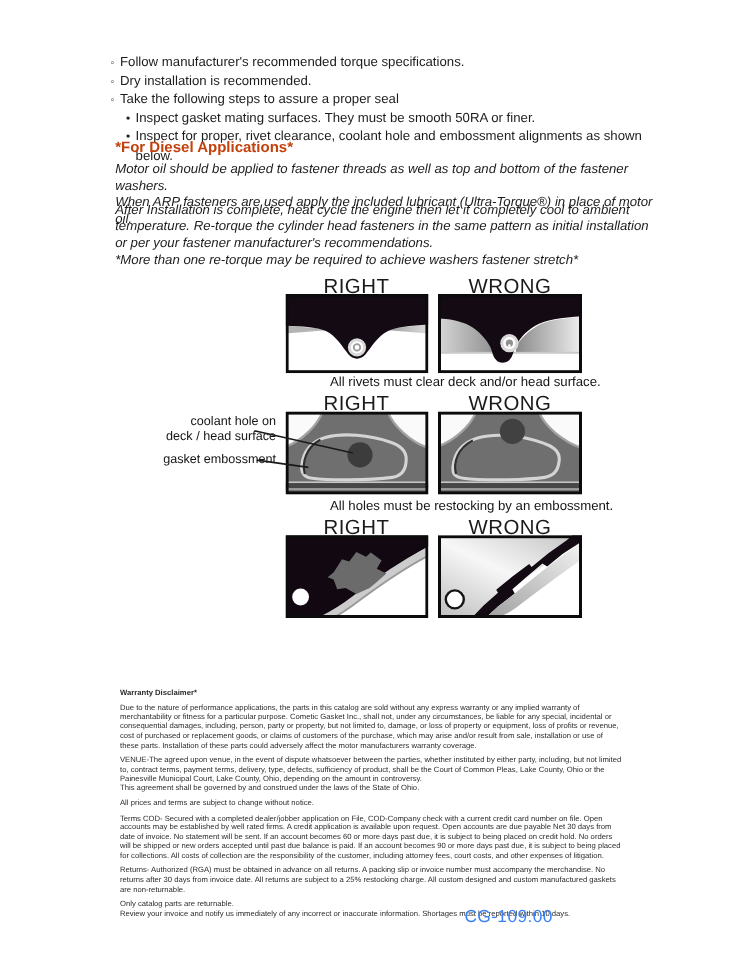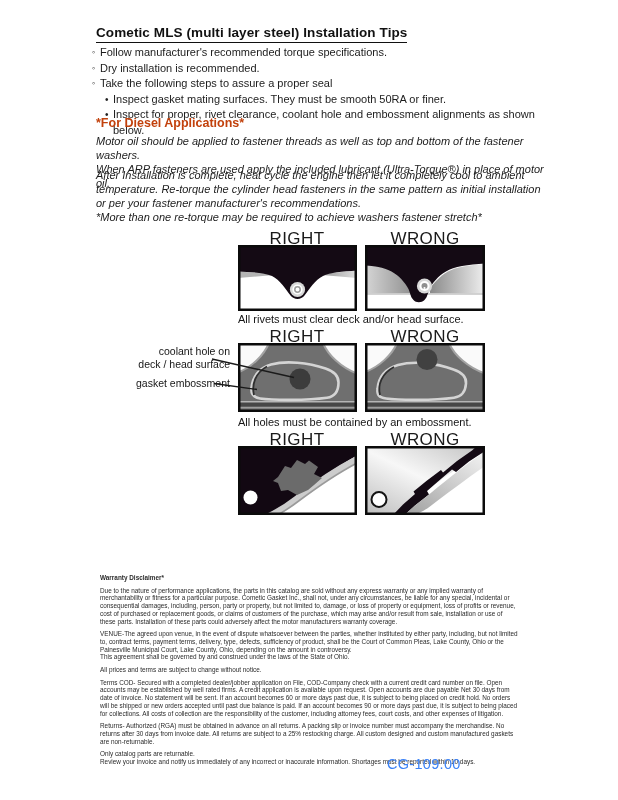--- a/index.html
+++ b/index.html
@@ -17,34 +17,33 @@
   .b-line .marker{width:7px;flex:0 0 7px;font-size:9px;line-height:15.5px;color:#222;}
   .b-line .txt{padding-left:1px;}
   .sub{margin-left:13px;}
   .sub .marker{font-size:10px;}
   .h2{left:96px;top:116px;font-size:12.5px;font-weight:bold;color:#c2410c;}
   .para{left:96px;top:0;width:450px;font-size:11px;line-height:14px;white-space:pre-line;font-style:italic;}
   .p1{top:134px;}
   .p2{top:168px;}
   .p3{top:210px;}
   .rw-label{font-size:17px;letter-spacing:.4px;color:#1a1a1a;text-align:center;width:120px;}
-  .caption{font-size:11px;color:#151515;white-space:pre-line;line-height:13px;}
+  .caption{font-size:11px;color:#151515;white-space:pre-line;line-height:13px;margin-left:37px;}
   .side-label{font-size:10.5px;line-height:12.5px;color:#151515;white-space:pre-line;margin-left:20px;}
   .legal{left:100px;top:574px;width:419px;font-size:6.4px;line-height:7.7px;color:#2b2b2b;}
   .legal .lg-head{font-weight:bold;margin:0 0 5px 0;}
   .legal p{margin:0 0 5px 0;white-space:pre-line;}
   .footer-code{left:387px;top:756px;font-size:14.5px;color:#3b82f6;letter-spacing:.3px;}
   svg{display:block;}
 </style>
 </head>
 <body>
 
 <div class="page">
 
-  <div class="abs title">Cometic MLS (multi layer steel) Installation Tips</div>
 
   <div class="abs bullets">
     <div class="b-line">
       <span class="marker">◦</span>
       <span class="txt">Follow manufacturer's recommended torque specifications.</span>
     </div>
     <div class="b-line">
       <span class="marker">◦</span>
       <span class="txt">Dry installation is recommended.</span>
     </div>
@@ -153,21 +152,21 @@
       <path d="M12.5,46 C13.5,34 21,25.5 33,22 C49,17.5 71,20 88.5,26.5 C97.5,29.5 101.5,34.5 101,40.5 C100.5,48 97.5,53.5 89,54.8 C69,57.5 35,57.5 21,55.5 C14,54.5 11.8,52 12.5,46 Z" fill="none" stroke="#d4d4d4" stroke-width="2.6"></path>
       <path d="M15,52 C12.5,42 16.5,30.5 29,24" stroke="#2f2f2f" stroke-width="1.8" fill="none"></path>
       <circle cx="62" cy="16.5" r="10.5" fill="#414141"></circle>
       <rect y="58.2" width="120" height="1.4" fill="#c6c6c6"></rect>
       <rect y="59.6" width="120" height="4.2" fill="#474747"></rect>
       <rect y="63.8" width="120" height="1.6" fill="#9e9e9e"></rect>
       <rect x="1.25" y="1.25" width="117.5" height="66.5" fill="none" stroke="#0b0b0b" stroke-width="2.5"></rect>
     </svg>
   </div>
 
-  <div class="abs caption" style="left:238px;top:416px;">All holes must be contained by an embossment.</div>
+  <div class="abs caption" style="left:238px;top:416px;">All holes must be restocking by an embossment.</div>
 
   <div class="abs rw-label" style="left:237px;top:430px;">RIGHT</div>
   <div class="abs rw-label" style="left:365px;top:430px;">WRONG</div>
 
   <div class="abs" style="left:238px;top:446px;">
     <svg width="119" height="69" viewBox="0 0 119 69">
       <rect width="119" height="69" fill="#ffffff"></rect>
       <path d="M0,0 H119 V9.5 C97,21.5 75,37.5 58.5,50 C47.5,58.5 37.5,64.5 28,69 H0 Z" fill="#120812"></path>
       <path d="M119,13 C96,25 74,40.5 58,53 C47,61.5 39,66 31,70" fill="none" stroke="#cccccc" stroke-width="6"></path>
       <path d="M119,17 C97,28.5 76,43.5 60,55.5 C49.5,63.5 42,68 35,71" fill="none" stroke="#9a9a9a" stroke-width="1.6"></path>

